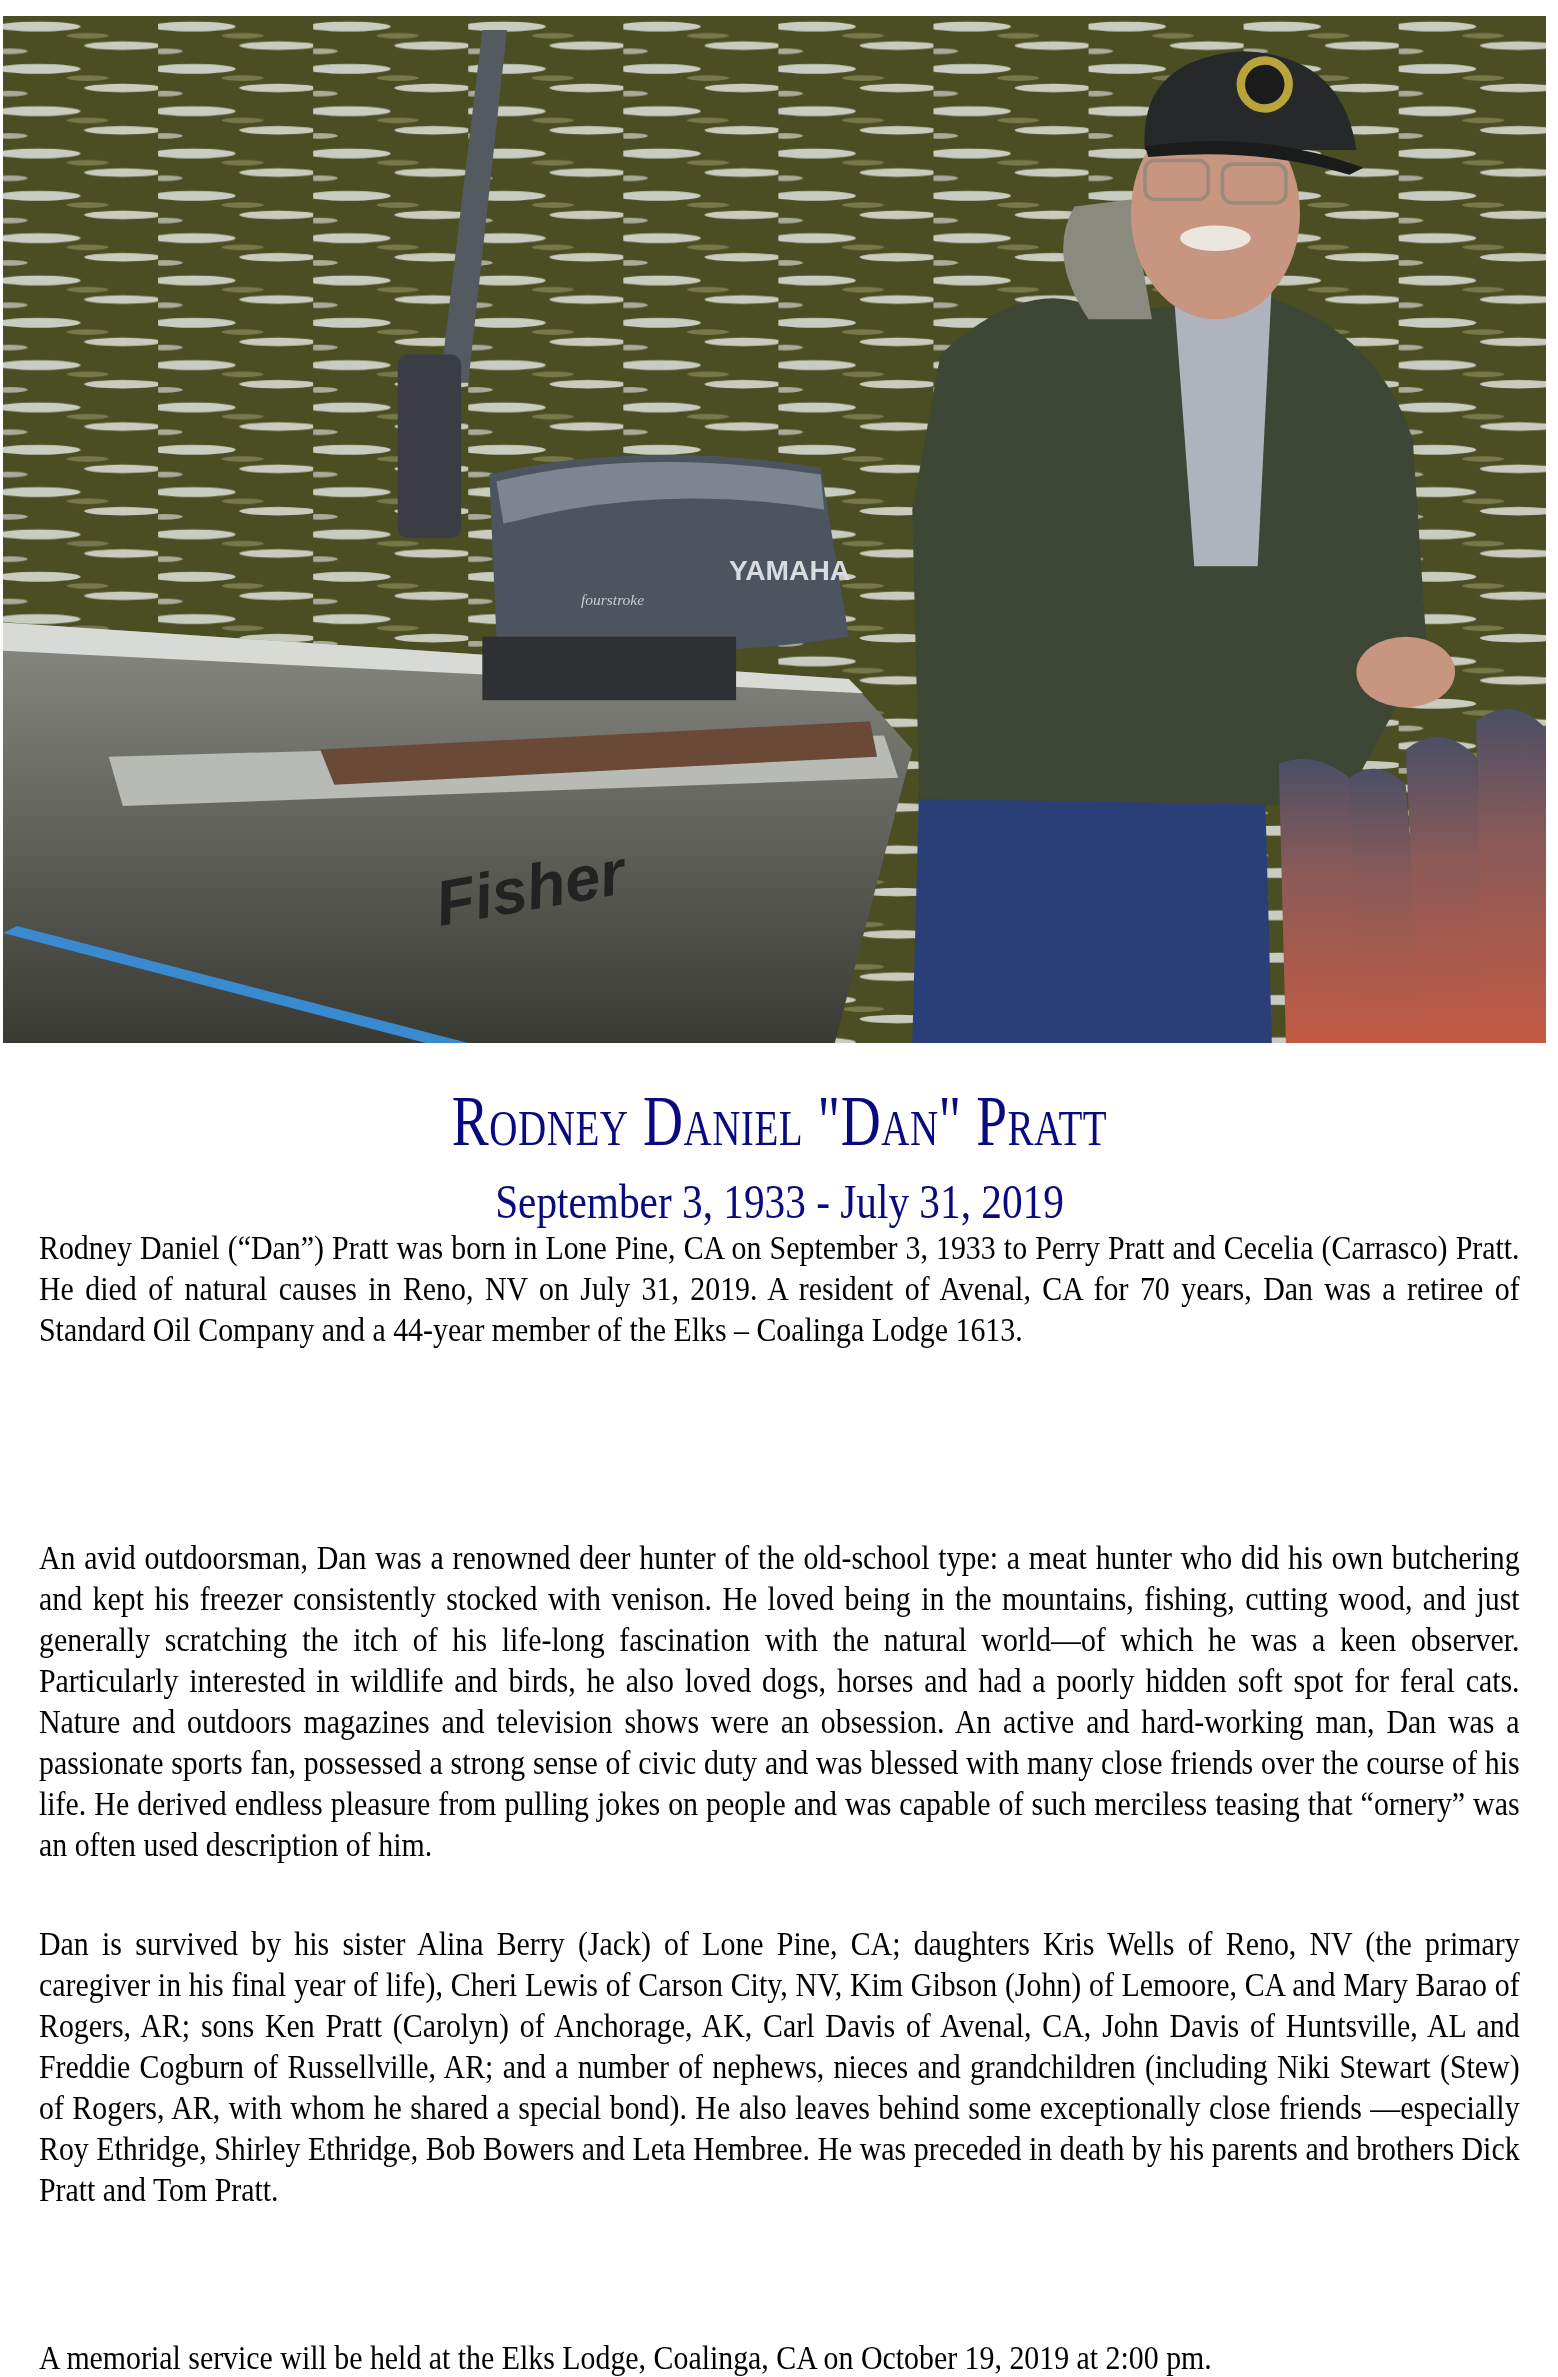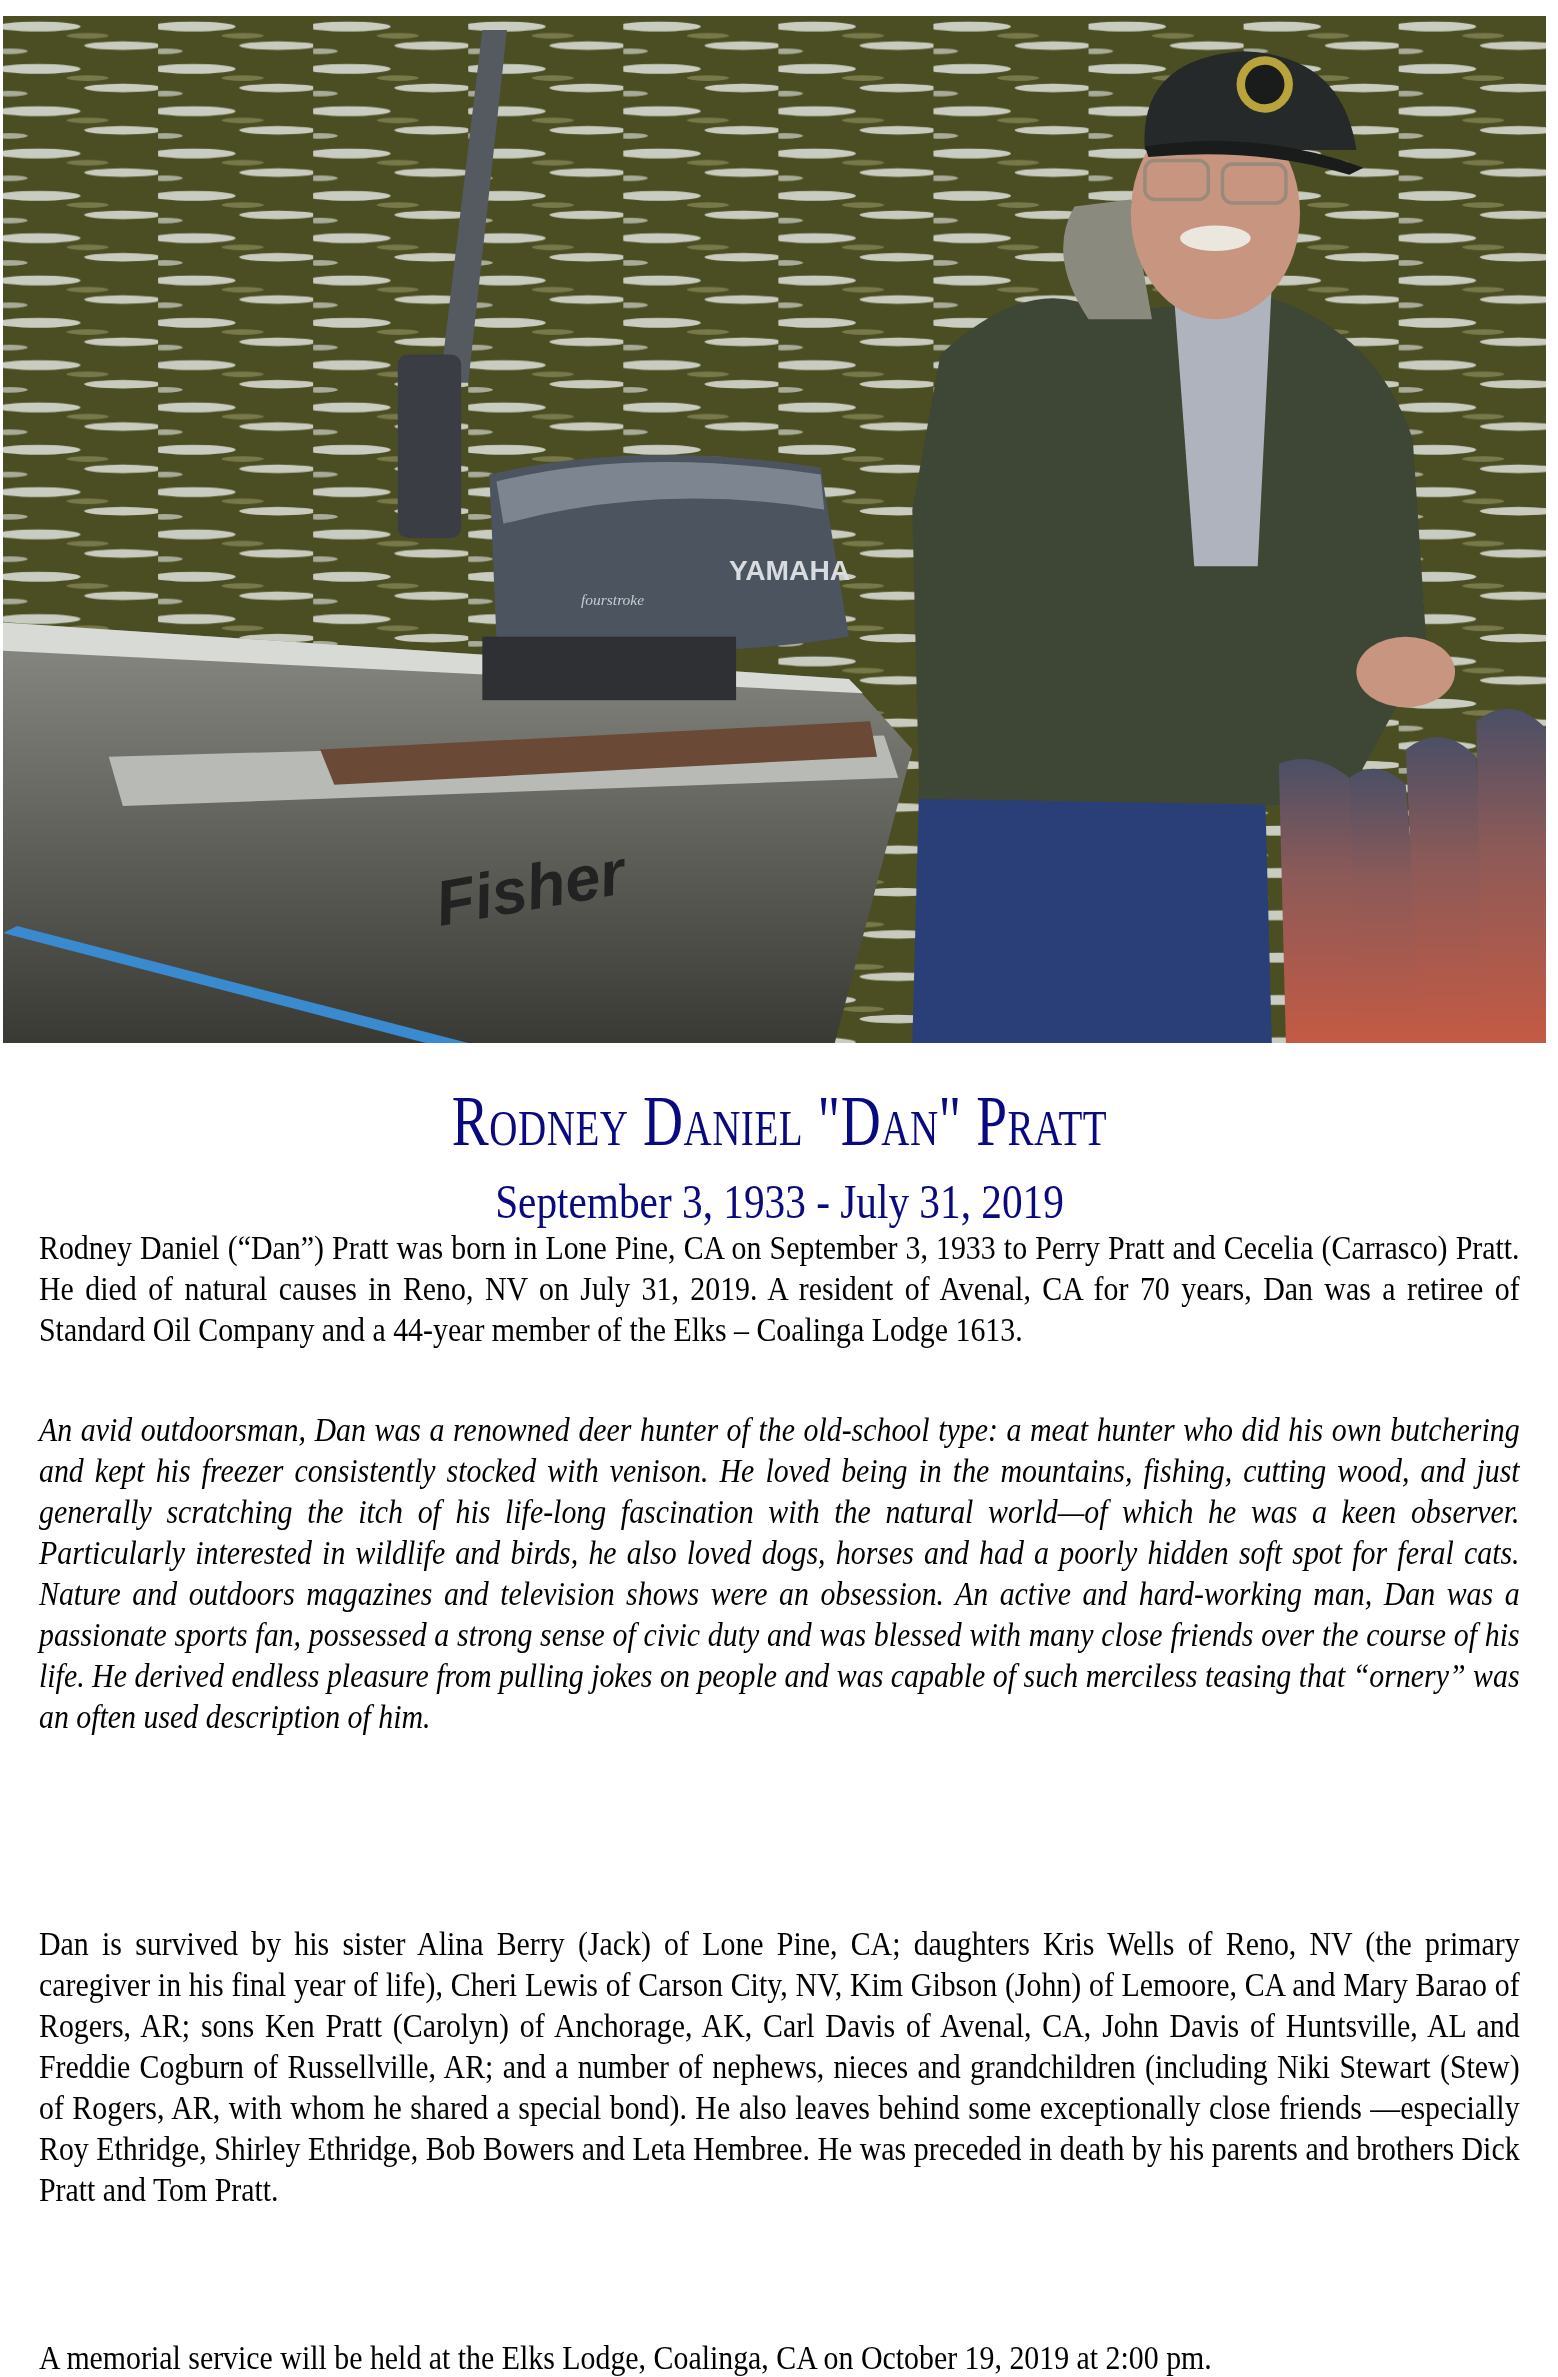--- a/index.html
+++ b/index.html
@@ -25,21 +25,21 @@
   }
   .body-text {
     position: absolute; left: 39px; width: 1481px;
     font-family: "Liberation Serif", "DejaVu Serif", serif;
     color: #000; font-size: 33px; line-height: 41px;
     text-align: justify;
   }
   .body-text p { margin: 0; }
   .inner { transform: scaleX(0.905); transform-origin: left top; width: 1636px; }
   #p1 { top: 1228px; }
-  #p2 { top: 1410px; font-style: italic; }
+  #p2 { top: 1538px; }
   #p3 { top: 1924px; }
   #p4 { top: 2338px; }
 </style>
 </head>
 <body>
 
 <div class="photo">
   <svg viewBox="0 0 2189 1456" preserveAspectRatio="none">
     <defs>
       <pattern id="ripples" width="220" height="60" patternUnits="userSpaceOnUse">

